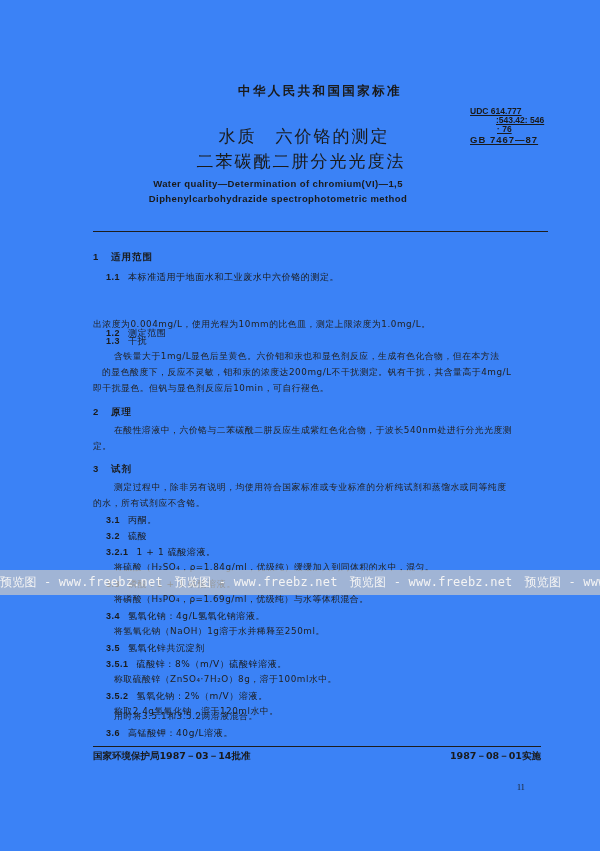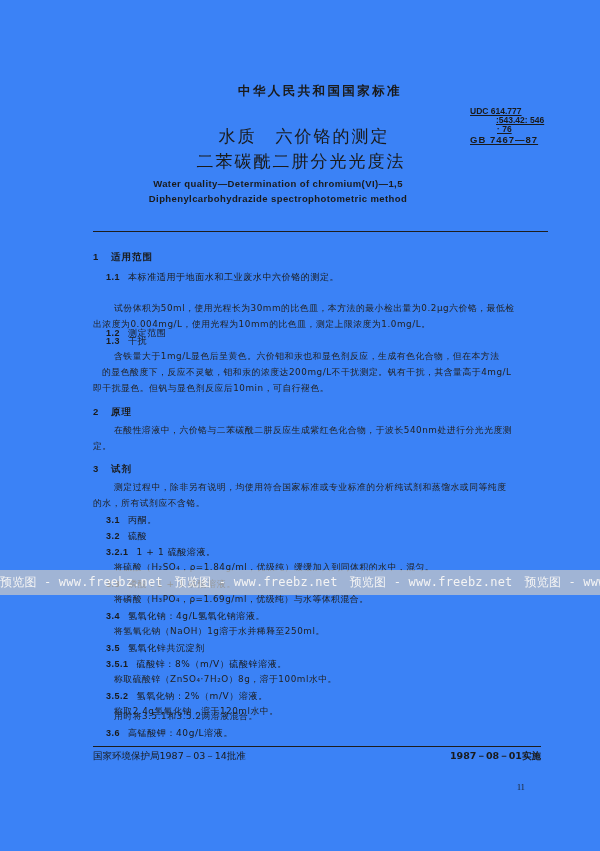--- a/index.html
+++ b/index.html
@@ -110,21 +110,21 @@
       line-height: 25px;
       white-space: nowrap;
       overflow: hidden;
       letter-spacing: 0.2px;
     }
     .watermark span { margin-right: 12px; }
 
     .footer-left {
       left: 93px; top: 750px;
       font-size: 9.5px;
-      font-weight: normal;
+      font-weight: bold;
     }
     .footer-right {
       left: 450px; top: 750px;
       font-size: 9.5px;
       font-weight: bold;
     }
     .page-num {
       left: 517px; top: 783px;
       font-size: 8px;
       font-family: "Liberation Serif", serif;
@@ -154,21 +154,20 @@
   <div class="abs sec-title" style="left:93px; top:251px;">
     <span class="num">1</span><span>适用范围</span>
   </div>
 
   <div class="abs sub" style="left:106px; top:271px;">
     <span class="num">1.1</span><span>本标准适用于地面水和工业废水中六价铬的测定。</span>
   </div>
   <div class="abs sub" style="left:106px; top:287px;margin-top:40px;">
     <span class="num">1.2</span><span>测定范围</span>
   </div>
-  <div class="abs body-text" style="left:114px; top:303px;">试份体积为50ml，使用光程长为30mm的比色皿，本方法的最小检出量为0.2μg六价铬，最低检</div>
   <div class="abs body-text" style="left:93px; top:319px;text-align:right;">出浓度为0.004mg/L，使用光程为10mm的比色皿，测定上限浓度为1.0mg/L。</div>
 
   <div class="abs sub" style="left:106px; top:335px;">
     <span class="num">1.3</span><span>干扰</span>
   </div>
   <div class="abs body-text" style="left:114px; top:351px;">含铁量大于1mg/L显色后呈黄色。六价钼和汞也和显色剂反应，生成有色化合物，但在本方法</div>
   <div class="abs body-text" style="left:93px; top:367px;padding-left:9px;">的显色酸度下，反应不灵敏，钼和汞的浓度达200mg/L不干扰测定。钒有干扰，其含量高于4mg/L</div>
   <div class="abs body-text" style="left:93px; top:383px;">即干扰显色。但钒与显色剂反应后10min，可自行褪色。</div>
 
   <div class="abs sec-title" style="left:93px; top:406px;">

